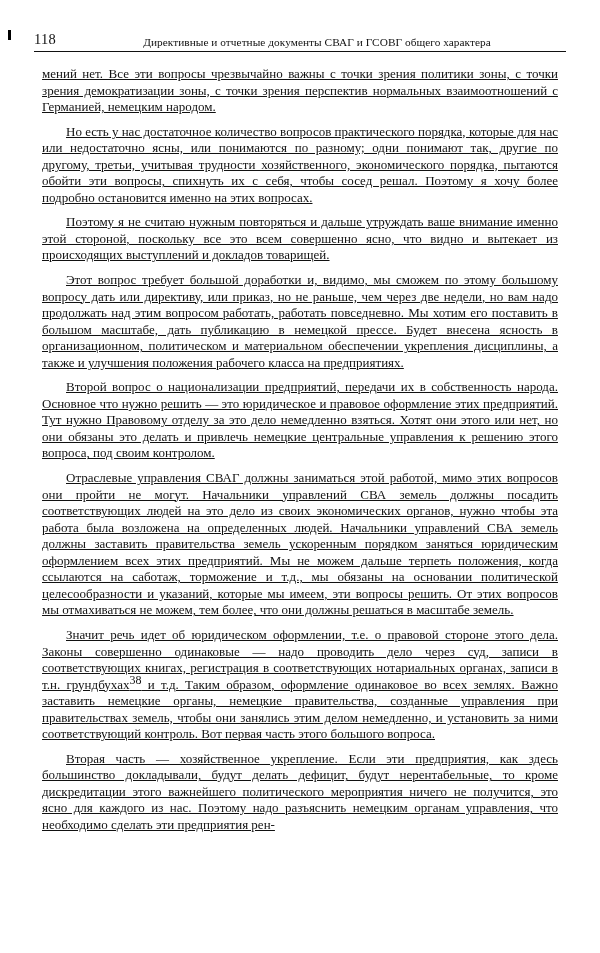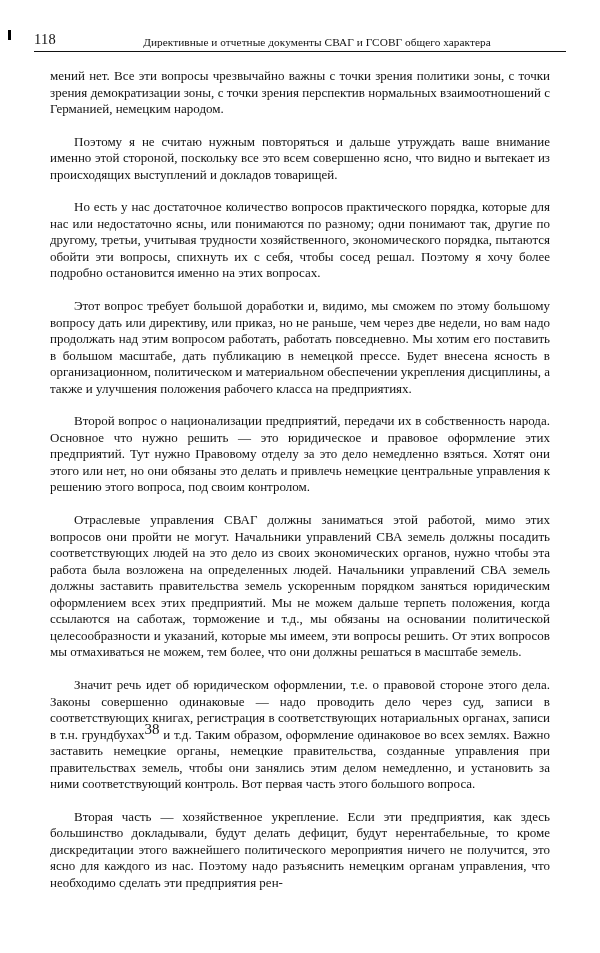--- a/index.html
+++ b/index.html
@@ -53,28 +53,29 @@
   }
   
   .body-text {
     font-size: 13.0px;
     line-height: 16.55px;
     text-align: justify;
     text-justify: inter-word;
     hyphens: none;
   }
   .body-text p {
-    margin: 16px;
+    margin: 8px;
     text-indent: 0;
+    text-decoration: underline;
   }
   .body-text p.indent {
     text-indent: 24px;
   }
   .fn {
-    font-size: 15px;
+    font-size: 12px;
     vertical-align: super;
     line-height: 0;
   }
   
   .spine {
     position: absolute;
     left: 8px;
     top: 30px;
     width: 3px;
     height: 10px;
@@ -88,21 +89,21 @@
   <div class="spine"></div>
 
   <div class="header">
     <div class="page-number">118</div>
     <div class="header-title">Директивные и отчетные документы СВАГ и ГСОВГ общего характера</div>
   </div>
   <div class="header-rule"></div>
 
   <div class="body-text">
     <p>мений нет. Все эти вопросы чрезвычайно важны с точки зрения политики зоны, с точки зрения демократизации зоны, с точки зрения перспектив нормальных взаимоотношений с Германией, немецким народом.</p>
+    <p class="indent">Но есть у нас достаточное количество вопросов практического порядка, которые для нас или недостаточно ясны, или понимаются по разному; одни понимают так, другие по другому, третьи, учитывая трудности хозяйственного, экономического порядка, пытаются обойти эти вопросы, спихнуть их с себя, чтобы сосед решал. Поэтому я хочу более подробно остановится именно на этих вопросах.</p>
     <p class="indent">Поэтому я не считаю нужным повторяться и дальше утруждать ваше внимание именно этой стороной, поскольку все это всем совершенно ясно, что видно и вытекает из происходящих выступлений и докладов товарищей.</p>
-    <p class="indent">Но есть у нас достаточное количество вопросов практического порядка, которые для нас или недостаточно ясны, или понимаются по разному; одни понимают так, другие по другому, третьи, учитывая трудности хозяйственного, экономического порядка, пытаются обойти эти вопросы, спихнуть их с себя, чтобы сосед решал. Поэтому я хочу более подробно остановится именно на этих вопросах.</p>
     <p class="indent">Этот вопрос требует большой доработки и, видимо, мы сможем по этому большому вопросу дать или директиву, или приказ, но не раньше, чем через две недели, но вам надо продолжать над этим вопросом работать, работать повседневно. Мы хотим его поставить в большом масштабе, дать публикацию в немецкой прессе. Будет внесена ясность в организационном, политическом и материальном обеспечении укрепления дисциплины, а также и улучшения положения рабочего класса на предприятиях.</p>
     <p class="indent">Второй вопрос о национализации предприятий, передачи их в собственность народа. Основное что нужно решить — это юридическое и правовое оформление этих предприятий. Тут нужно Правовому отделу за это дело немедленно взяться. Хотят они этого или нет, но они обязаны это делать и привлечь немецкие центральные управления к решению этого вопроса, под своим контролом.</p>
     <p class="indent">Отраслевые управления СВАГ должны заниматься этой работой, мимо этих вопросов они пройти не могут. Начальники управлений СВА земель должны посадить соответствующих людей на это дело из своих экономических органов, нужно чтобы эта работа была возложена на определенных людей. Начальники управлений СВА земель должны заставить правительства земель ускоренным порядком заняться юридическим оформлением всех этих предприятий. Мы не можем дальше терпеть положения, когда ссылаются на саботаж, торможение и т.д., мы обязаны на основании политической целесообразности и указаний, которые мы имеем, эти вопросы решить. От этих вопросов мы отмахиваться не можем, тем более, что они должны решаться в масштабе земель.</p>
     <p class="indent"><span>Значит речь идет об юридическом оформлении, т.е. о правовой стороне этого дела. Законы совершенно одинаковые — надо проводить дело через суд, записи в соответствующих книгах, регистрация в соответствующих нотариальных органах, записи в т.н. грундбухах</span><span class="fn">38</span><span> и т.д. Таким образом, оформление одинаковое во всех землях. Важно заставить немецкие органы, немецкие правительства, созданные управления при правительствах земель, чтобы они занялись этим делом немедленно, и установить за ними соответствующий контроль. Вот первая часть этого большого вопроса.</span></p>
     <p class="indent">Вторая часть — хозяйственное укрепление. Если эти предприятия, как здесь большинство докладывали, будут делать дефицит, будут нерентабельные, то кроме дискредитации этого важнейшего политического мероприятия ничего не получится, это ясно для каждого из нас. Поэтому надо разъяснить немецким органам управления, что необходимо сделать эти предприятия рен-</p>
   </div>
 </div>
 
 </body></html>

